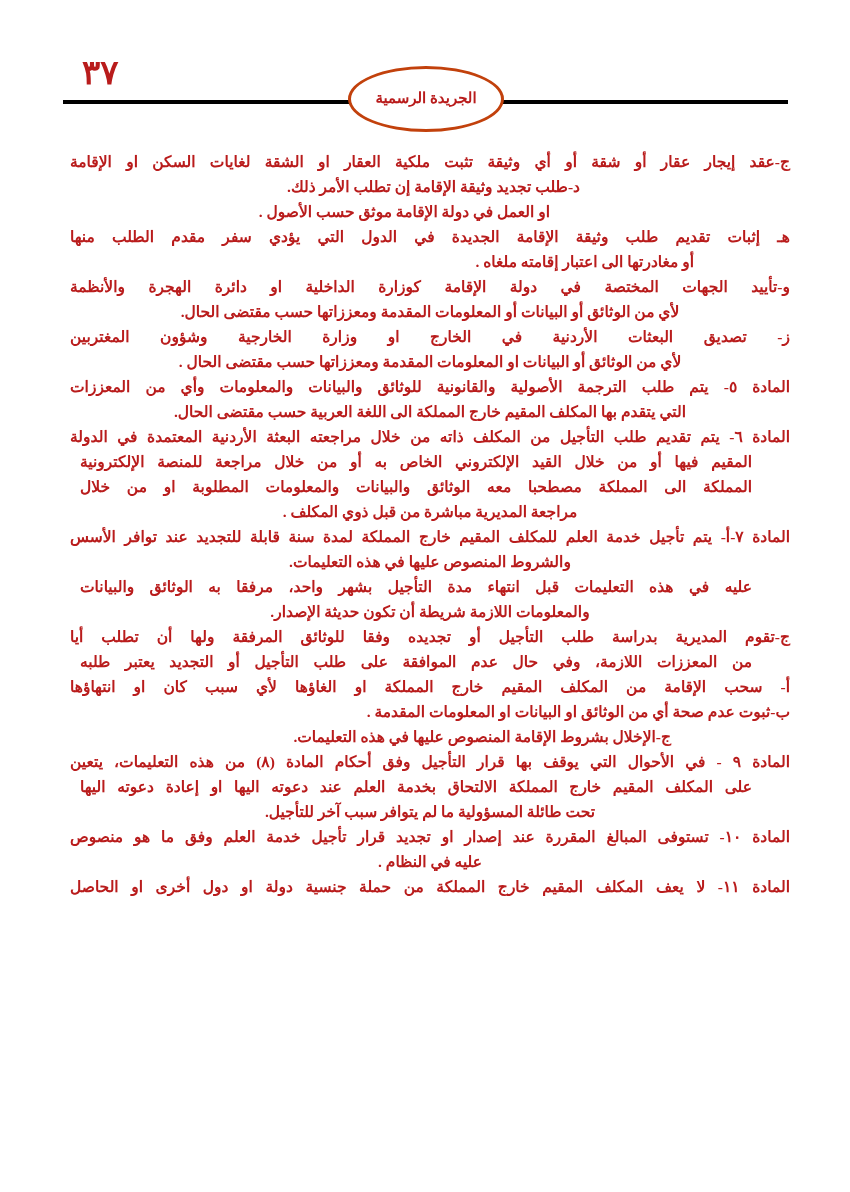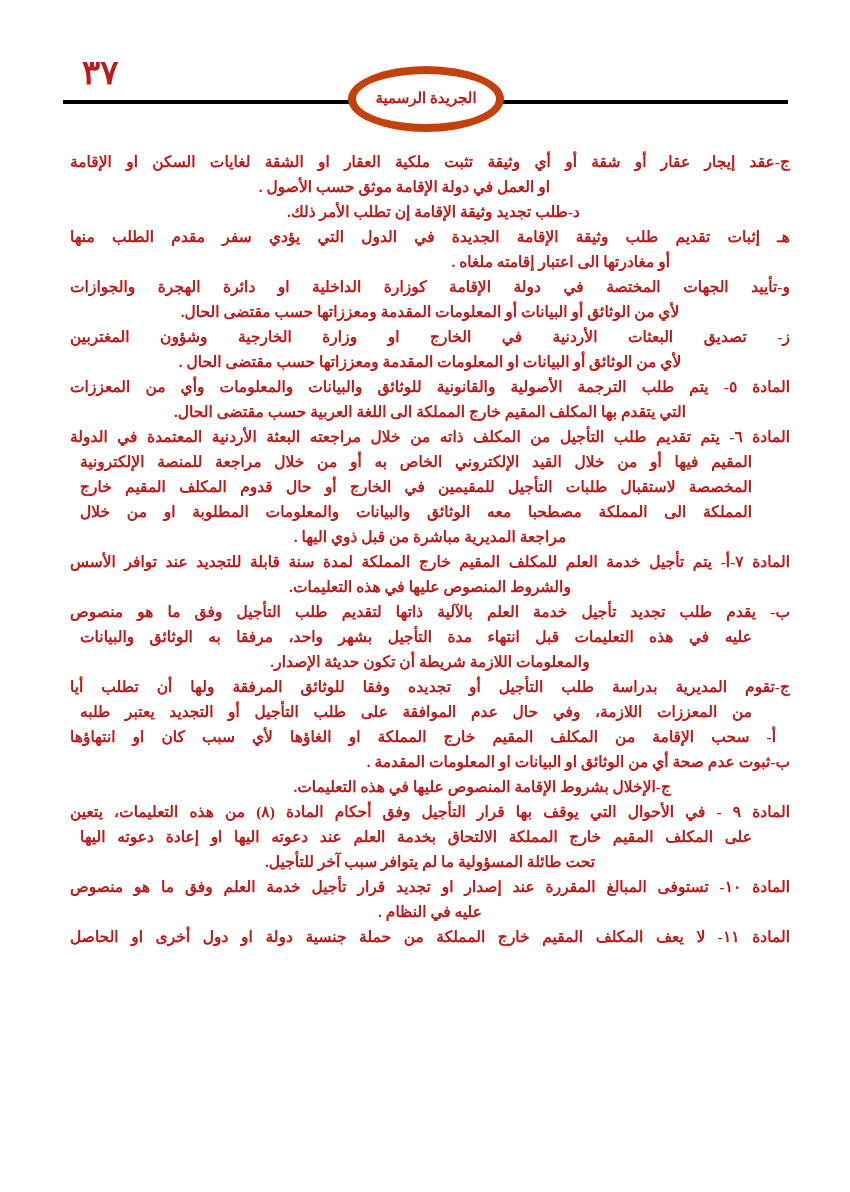--- a/index.html
+++ b/index.html
@@ -34,21 +34,21 @@
     height: 4px;
     background: #000000;
   }
   #gazette-oval {
     position: absolute;
     top: 66px;
     left: 348px;
     width: 156px;
     height: 66px;
     background: #ffffff;
-    border: 8px solid #c2410c;
+    border: 3px solid #c2410c;
     border-radius: 50%;
     box-sizing: border-box;
     display: flex;
     align-items: center;
     justify-content: center;
     z-index: 2;
   }
   #gazette-title {
     font-size: 15px;
     font-weight: bold;
@@ -74,59 +74,56 @@
   }
   .cont {
     text-align: justify;
     text-align-last: justify;
     margin-right: 38px;
     margin-left: 10px;
   }
   .itemA {
     text-align: justify;
     text-align-last: justify;
-    margin-right: 14px;
   }
   .start { text-align: right; }
   .right { text-align: right; }
   .center { text-align: center; }
 </style>
 </head>
 <body>
 
 <div id="page">
 
   <div id="page-number">٣٧</div>
 
   <div id="header-rule"></div>
 
   <div id="gazette-oval">
     <span id="gazette-title">الجريدة الرسمية</span>
   </div>
 
   <div id="document-body">
       <div class="line full">ج-عقد إيجار عقار أو شقة أو أي وثيقة تثبت ملكية العقار او الشقة لغايات السكن او الإقامة</div>
+      <div class="line right" style="margin-right: 210px;">د-طلب تجديد وثيقة الإقامة إن تطلب الأمر ذلك.</div>
       <div class="line right" style="margin-right: 240px;">او العمل في دولة الإقامة موثق حسب الأصول .</div>
-      <div class="line right" style="margin-right: 210px;">د-طلب تجديد وثيقة الإقامة إن تطلب الأمر ذلك.</div>
       <div class="line full">هـ إثبات تقديم طلب وثيقة الإقامة الجديدة في الدول التي يؤدي سفر مقدم الطلب منها</div>
-      <div class="line right" style="margin-right: 120px;">أو مغادرتها الى اعتبار إقامته ملغاه .</div>
-      <div class="line full">و-تأييد الجهات المختصة في دولة الإقامة كوزارة الداخلية او دائرة الهجرة والجوازات</div>
+      <div class="line right" style="margin-right: 96px;">أو مغادرتها الى اعتبار إقامته ملغاه .</div>
+      <div class="line full">و-تأييد الجهات المختصة في دولة الإقامة كوزارة الداخلية او دائرة الهجرة والأنظمة</div>
       <div class="line center">لأي من الوثائق أو البيانات أو المعلومات المقدمة ومعززاتها حسب مقتضى الحال.</div>
       <div class="line full">ز- تصديق البعثات الأردنية في الخارج او وزارة الخارجية وشؤون المغتربين</div>
       <div class="line center">لأي من الوثائق أو البيانات او المعلومات المقدمة ومعززاتها حسب مقتضى الحال .</div>
       <div class="line full">المادة ٥- يتم طلب الترجمة الأصولية والقانونية للوثائق والبيانات والمعلومات وأي من المعززات</div>
       <div class="line center">التي يتقدم بها المكلف المقيم خارج المملكة الى اللغة العربية حسب مقتضى الحال.</div>
       <div class="line full">المادة ٦- يتم تقديم طلب التأجيل من المكلف ذاته من خلال مراجعته البعثة الأردنية المعتمدة في الدولة</div>
       <div class="line cont">المقيم فيها أو من خلال القيد الإلكتروني الخاص به أو من خلال مراجعة للمنصة الإلكترونية</div>
-      <div class="line cont">المخصصة لاستقبال طلبات التأجيل للمقيمين في الخارج أو حال قدوم المكلف المقيم خارج</div>
       <div class="line cont">المملكة الى المملكة مصطحبا معه الوثائق والبيانات والمعلومات المطلوبة او من خلال</div>
-      <div class="line center">مراجعة المديرية مباشرة من قبل ذوي اليها .</div>
+      <div class="line center">مراجعة المديرية مباشرة من قبل ذوي المكلف .</div>
       <div class="line full">المادة ٧-أ- يتم تأجيل خدمة العلم للمكلف المقيم خارج المملكة لمدة سنة قابلة للتجديد عند توافر الأسس</div>
       <div class="line center">والشروط المنصوص عليها في هذه التعليمات.</div>
-      <div class="line full">ب- يقدم طلب تجديد تأجيل خدمة العلم بالآلية ذاتها لتقديم طلب التأجيل وفق ما هو منصوص</div>
       <div class="line cont">عليه في هذه التعليمات قبل انتهاء مدة التأجيل بشهر واحد، مرفقا به الوثائق والبيانات</div>
       <div class="line center">والمعلومات اللازمة شريطة أن تكون حديثة الإصدار.</div>
       <div class="line full">ج-تقوم المديرية بدراسة طلب التأجيل أو تجديده وفقا للوثائق المرفقة ولها أن تطلب أيا</div>
       <div class="line cont">من المعززات اللازمة، وفي حال عدم الموافقة على طلب التأجيل أو التجديد يعتبر طلبه</div>
       <div class="line itemA">أ- سحب الإقامة من المكلف المقيم خارج المملكة او الغاؤها لأي سبب كان او انتهاؤها</div>
       <div class="line right" style="">ب-ثبوت عدم صحة أي من الوثائق او البيانات او المعلومات المقدمة .</div>
       <div class="line right" style="margin-right: 119px;">ج-الإخلال بشروط الإقامة المنصوص عليها في هذه التعليمات.</div>
       <div class="line full">المادة ٩ - في الأحوال التي يوقف بها قرار التأجيل وفق أحكام المادة (٨) من هذه التعليمات، يتعين</div>
       <div class="line cont">على المكلف المقيم خارج المملكة الالتحاق بخدمة العلم عند دعوته اليها او إعادة دعوته اليها</div>
       <div class="line center">تحت طائلة المسؤولية ما لم يتوافر سبب آخر للتأجيل.</div>

